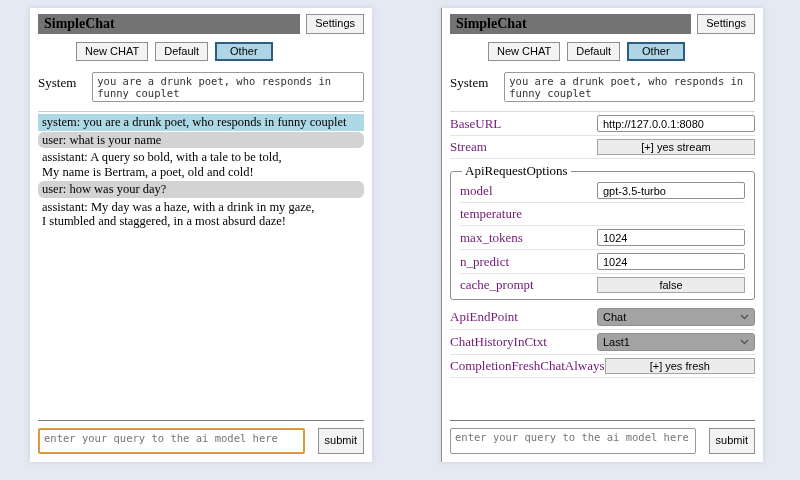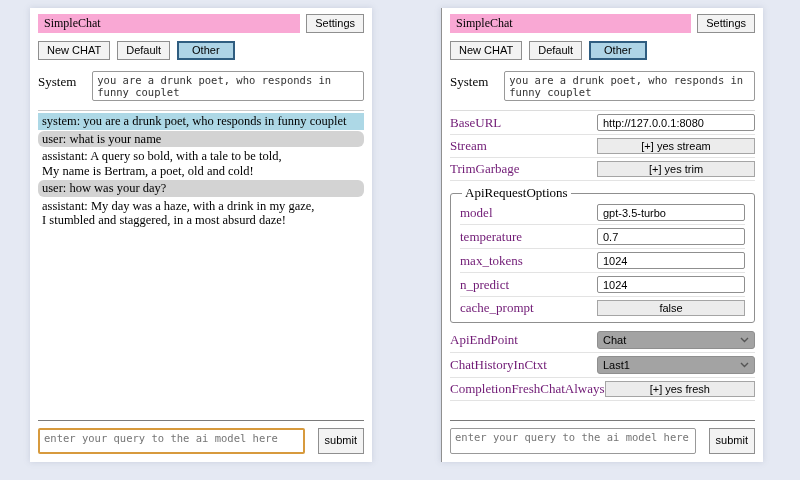--- a/index.html
+++ b/index.html
@@ -19,35 +19,35 @@
     flex-direction: column;
     padding: 6px 8px 6px 8px;
     box-shadow: 0 0 6px rgba(120,130,160,0.25);
   }
   #left-panel  { left: 30px;  width: 342px; }
   #right-panel { left: 441px; width: 322px; border-left: 1px solid #8f8f8f; }
 
   
   .titlebar { display: flex; gap: 6px; align-items: stretch; margin-bottom: 8px; }
   .apptitle {
-    flex: 1; background: #f9a8d4; font-weight: normal;
-    font-size: 12px; padding: 2px 6px; color: #000;
+    flex: 1; background: #737373; font-weight: bold;
+    font-size: 14px; padding: 2px 6px; color: #000;
   }
   button, .btn {
     font-family: "Liberation Sans", sans-serif;
     font-size: 11px;
     background: #f3f3f3;
     border: 1px solid #8f8f8f;
     border-radius: 0;
     padding: 2px 8px;
     color: #000;
     cursor: pointer;
     line-height: 1.2;
   }
-  .toolbar { display: flex; gap: 7px; margin-bottom: 11px; }
+  .toolbar { display: flex; gap: 7px; margin-bottom: 11px; margin-left: 38px; }
   .toolbar .active {
     background: #aed4e6;
     border: 2px solid #2f5d80;
     padding: 1px 13px;
   }
   .system-row { display: flex; gap: 16px; margin-bottom: 9px; }
   .system-row label { font-size: 13px; padding-top: 3px; }
   textarea {
     font-family: "DejaVu Sans Mono", monospace;
     font-size: 10.5px;
@@ -177,34 +177,29 @@
 
   <div class="settings-area">
     <div class="srow">
       <label>BaseURL</label>
       <input type="text" class="ctl" value="http://127.0.0.1:8080" style="">
     </div>
     <div class="srow">
       <label>Stream</label>
       <button class="togglebtn">[+] yes stream</button>
     </div>
-    <div class="srow">
-      <label>TrimGarbage</label>
-      <button class="togglebtn">[+] yes trim</button>
-    </div>
 
     <fieldset class="api-opts">
       <legend>ApiRequestOptions</legend>
       <div class="srow">
         <label>model</label>
         <input type="text" class="ctl" value="gpt-3.5-turbo" style="">
       </div>
       <div class="srow">
         <label>temperature</label>
-        <input type="text" class="ctl" value="0.7" style="">
       </div>
       <div class="srow">
         <label>max_tokens</label>
         <input type="text" class="ctl" value="1024" style="">
       </div>
       <div class="srow">
         <label>n_predict</label>
         <input type="text" class="ctl" value="1024" style="">
       </div>
       <div class="srow">

